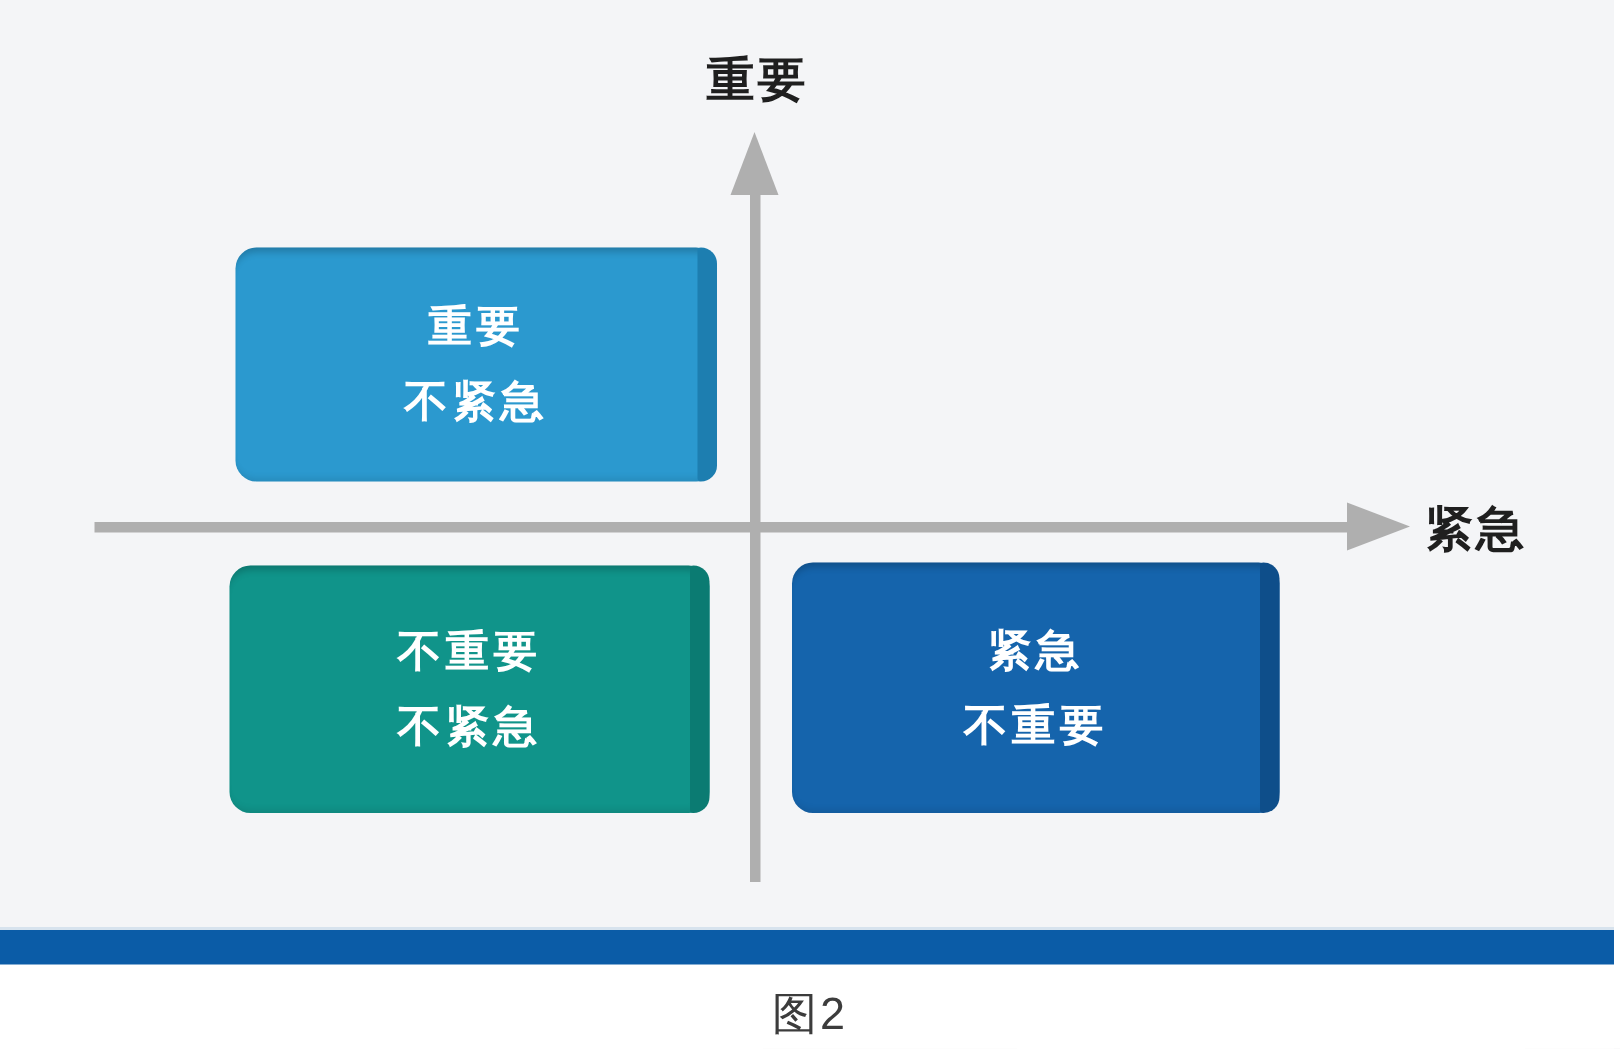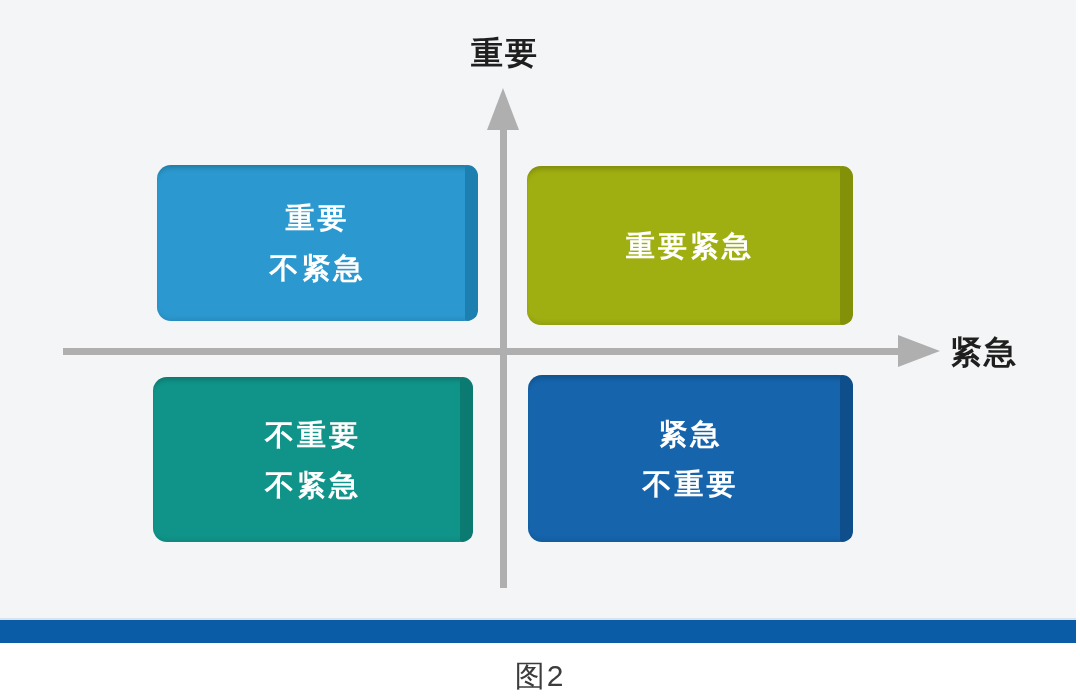--- a/index.html
+++ b/index.html
@@ -129,27 +129,20 @@
   <div class="axis-label x">紧急</div>
 
   <div id="quad-0" class="quad" style="background-color: rgb(43, 153, 207);">
     <div class="quad-edge" style="background-color: rgb(29, 126, 176);"></div>
     <div class="quad-label">
       <span>重要</span>
       <span>不紧急</span>
     </div>
   </div>
 
-  <div id="quad-1" class="quad" style="background-color: rgb(159, 174, 16);">
-    <div class="quad-edge" style="background-color: rgb(131, 145, 8);"></div>
-    <div class="quad-label">
-      <span>重要紧急</span>
-      <span></span>
-    </div>
-  </div>
 
   <div id="quad-2" class="quad" style="background-color: rgb(16, 148, 138);">
     <div class="quad-edge" style="background-color: rgb(11, 123, 114);"></div>
     <div class="quad-label">
       <span>不重要</span>
       <span>不紧急</span>
     </div>
   </div>
 
   <div id="quad-3" class="quad" style="background-color: rgb(21, 100, 172);">

